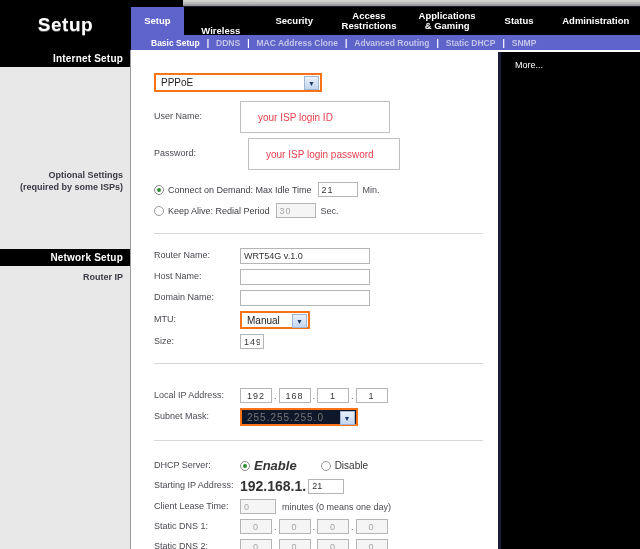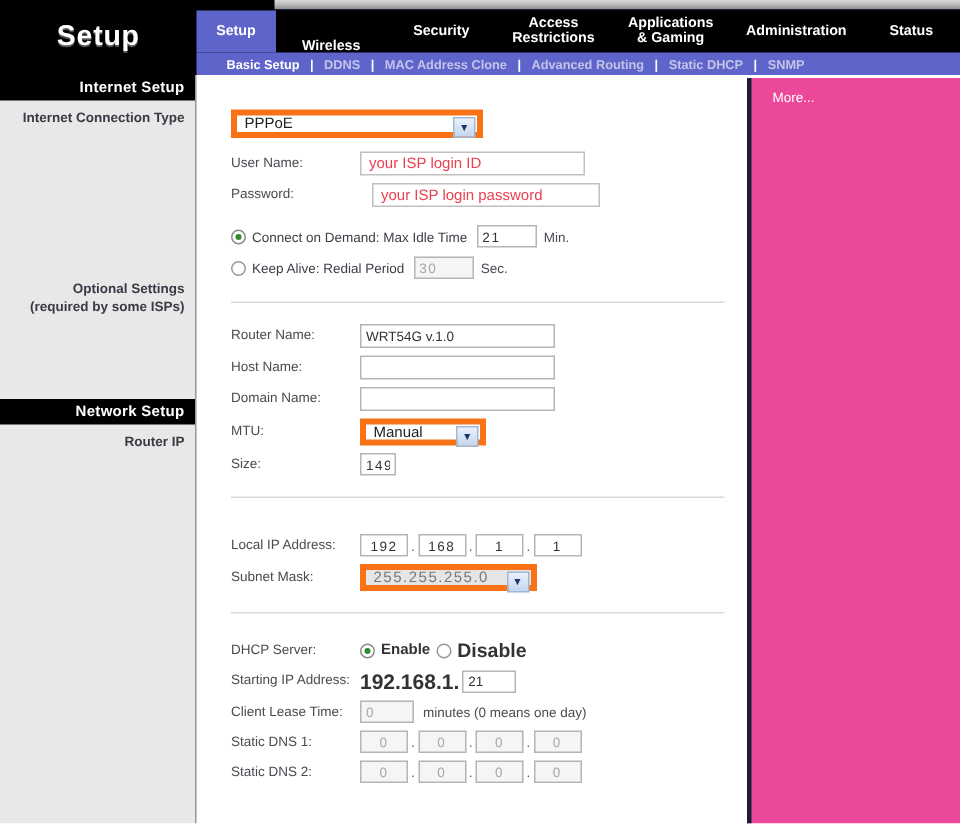--- a/index.html
+++ b/index.html
@@ -87,59 +87,59 @@
     outline:none;
   }
   input[type=text].dim { color:#a7a7a7; background:#f5f5f5; }
   input.txt-xl { width:130px; }
   input.octet { width:32px; text-align:center; letter-spacing:1px; }
   input.sm { width:36px; }
   input.idle { width:40px; letter-spacing:1px; }
   input.size { width:24px; letter-spacing:1px; }
 
   .redfield {
-    border:1px solid #c0c0c0; background:#fff; height:16px; width:150px;
+    border:1px solid #c0c0c0; background:#fff; height:32px; width:150px;
     color:#e8414f; font-size:10px; display:flex; align-items:center;
-    padding-left:5px;
+    padding-left:17px;
   }
 
   .sel {
-    position:relative; border:4px solid #f97316; background:#fff; height:18px;
+    position:relative; border:2px solid #f97316; background:#fff; height:18px;
     display:inline-flex; align-items:center; font-size:10px; color:#222;
     padding:0 20px 0 5px;
   }
   .sel .arrow {
     position:absolute; right:1px; top:1px; width:15px; height:14px;
     background: linear-gradient(#eaf1fb,#c3d6ef); border:1px solid #9fb6d4;
     display:flex; align-items:center; justify-content:center;
     font-size:7px; color:#1d3a66;
   }
   .sel.wide { width:168px; height:19px; }
-  .sel.mtu { width:84px; }
-  .sel.mask { width:118px; color:#777; letter-spacing:1px; background:#e5e5e5; }
+  .sel.mtu { width:70px; }
+  .sel.mask { width:118px; color:#777; letter-spacing:1px; background:#0f172a; }
 
   .radio-row { display:flex; align-items:center; margin:6px 0; font-size:9px; color:#3d3d46; }
   .radio {
     width:10px; height:10px; border-radius:50%;
     border:1px solid #8a8a8a; background:#fff; margin-right:4px;
     display:inline-flex; align-items:center; justify-content:center; flex:none;
   }
   .radio.on::after {
     content:""; width:4px; height:4px; border-radius:50%; background:#2e8b2e;
   }
   .radio.plain { border-color:#9a9a9a; }
   .unit { font-size:9px; color:#4a4a52; margin-left:5px; }
   .dot { font-size:9px; color:#555; padding:0 2px; }
   .prefix { font-size:14px; font-weight:bold; color:#333; margin-right:2px; }
   .inline-note { font-size:9px; color:#4a4a52; margin-left:6px; }
 
   
   .rightpanel {
     position:absolute; left:498px; top:2px; width:142px; height:497px;
-    background:#ec4899; border-left:3px solid #1b1b3a;
+    background:#000000; border-left:3px solid #1b1b3a;
   }
   .rightpanel .more {
     color:#ffffff; font-size:9px; padding:8px 0 0 14px; cursor:pointer;
   }
   .gap-left { position:absolute; left:497px; top:0; width:1px; height:499px; background:#fff; }
 </style>
 </head>
 <body>
 
 <div id="page">
@@ -148,22 +148,22 @@
     <div class="top-strip"></div>
 
     <div class="brand">Setup</div>
 
     <div class="tabs">
       <div class="tab tab-w1 active">Setup</div>
       <div class="tab tab-w2">Wireless</div>
       <div class="tab tab-w3">Security</div>
       <div class="tab tab-w4">Access Restrictions</div>
       <div class="tab tab-w5">Applications &amp; Gaming</div>
+      <div class="tab tab-w7">Status</div>
       <div class="tab tab-w6">Administration</div>
-      <div class="tab tab-w7">Status</div>
     </div>
 
     <div class="subnav">
       <div class="sub-pad"></div>
       <div class="item active">Basic Setup</div>
       <div class="sep">|</div>
       <div class="item">DDNS</div>
       <div class="sep">|</div>
       <div class="item">MAC Address Clone</div>
       <div class="sep">|</div>
@@ -172,21 +172,20 @@
       <div class="item">Static DHCP</div>
       <div class="sep">|</div>
       <div class="item">SNMP</div>
     </div>
   </div>
 
   <div class="body">
 
     <div class="sidebar">
       <div class="sb-head">Internet Setup</div>
-      <div class="sb-label">Internet Connection Type</div>
 
       <div class="sb-label" style="padding-top:102px;">
         <div>Optional Settings</div>
         <div>(required by some ISPs)</div>
       </div>
 
       <div class="sb-head" style="margin-top:56px;">Network Setup</div>
       <div class="sb-label">Router IP</div>
 
     </div>
@@ -275,23 +274,23 @@
           </div>
         </div>
       </div>
 
       <div class="hr"></div>
 
       <div class="sect" style="padding-top:12px;">
         <div class="row">
           <div class="lbl">DHCP Server:</div>
           <span class="radio on"></span>
-          <span style="font-size:10px;color:#333;font-weight:bold;margin-right:4px;">Enable</span>
+          <span style="font-size:13px;color:#333;font-weight:bold;margin-right:24px;font-style:italic;">Enable</span>
           <span class="radio plain"></span>
-          <span style="font-size:13px;color:#333;font-weight:bold;">Disable</span>
+          <span style="font-size:10px;color:#333;font-weight:normal;">Disable</span>
         </div>
 
         <div class="row">
           <div class="lbl">Starting IP Address:</div>
           <span class="prefix">192.168.1.</span>
           <input type="text" class="sm" value="21" style="">
         </div>
 
 
         <div class="row">

